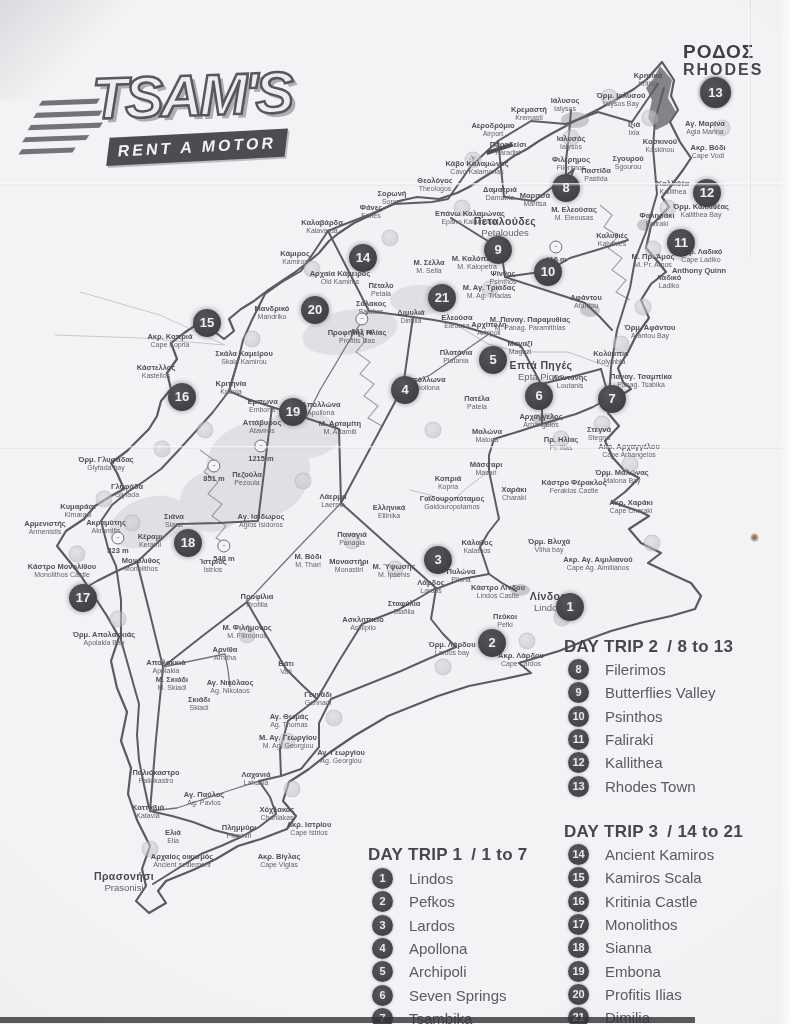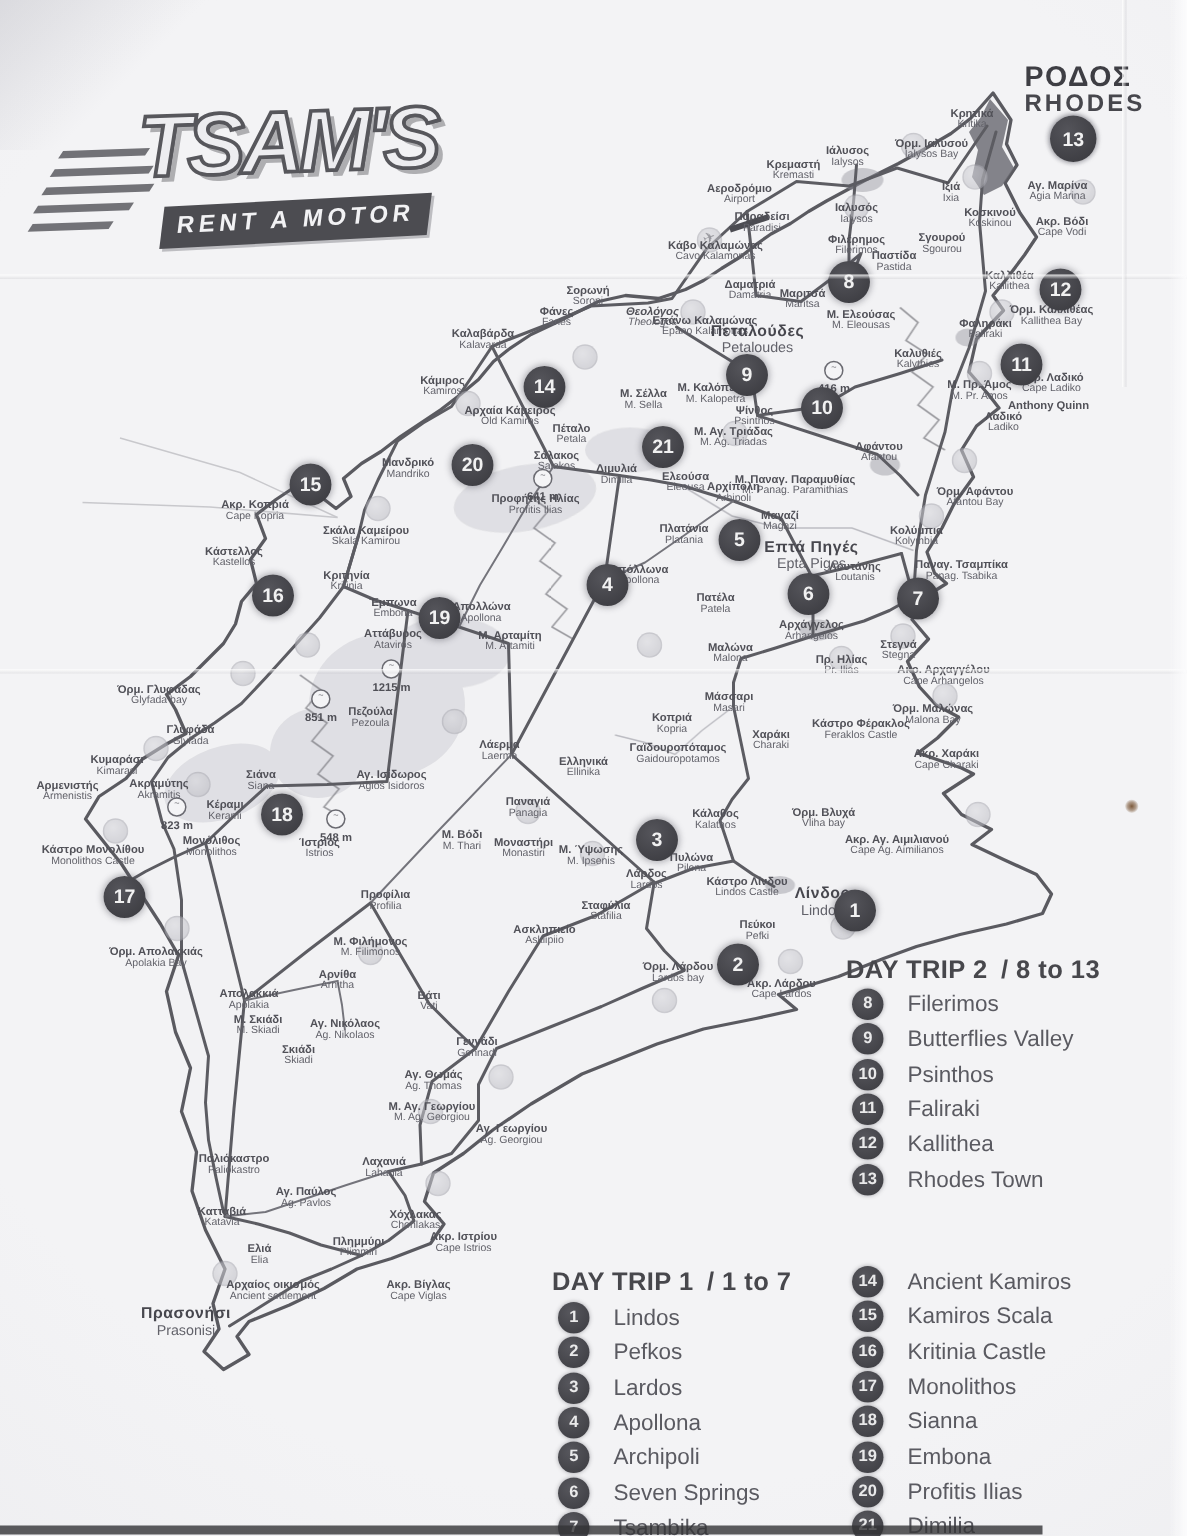--- a/index.html
+++ b/index.html
@@ -233,21 +233,21 @@
         <div class="en">Airport</div>
       </div>
       <div class="map-label" style="left: 508px; top: 149px;">
         <div class="gr">Παραδείσι</div>
         <div class="en">Paradisi</div>
       </div>
       <div class="map-label" style="left: 477px; top: 168px;">
         <div class="gr">Κάβο Καλαμώνας</div>
         <div class="en">Cavo Kalamonas</div>
       </div>
-      <div class="map-label" style="left: 435px; top: 212px; font-style: italic;">
+      <div class="map-label" style="left: 435px; top: 185px;">
         <div class="gr">Θεολόγος</div>
         <div class="en">Theologos</div>
       </div>
       <div class="map-label" style="left: 470px; top: 218px;">
         <div class="gr">Επάνω Καλαμώνας</div>
         <div class="en">Epano Kalamonas</div>
       </div>
       <div class="map-label" style="left: 392px; top: 198px;">
         <div class="gr">Σορωνή</div>
         <div class="en">Soroni</div>
@@ -839,20 +839,25 @@
       <div class="legend-row">
         <div class="legend-num">12</div>
         <div class="legend-label">Kallithea</div>
       </div>
       <div class="legend-row">
         <div class="legend-num">13</div>
         <div class="legend-label">Rhodes Town</div>
       </div>
     </div>
 
+  <div class="legend" style="left:564px;top:822px;">
+    <div class="legend-header">
+      <span>DAY TRIP 3</span><span class="range">/ 14 to 21</span>
+    </div>
+  </div>
   <div class="legend-items" id="trip-items-2" style="left:564px;top:843px;z-index:6;">
       <div class="legend-row">
         <div class="legend-num">14</div>
         <div class="legend-label">Ancient Kamiros</div>
       </div>
       <div class="legend-row">
         <div class="legend-num">15</div>
         <div class="legend-label">Kamiros Scala</div>
       </div>
       <div class="legend-row">

